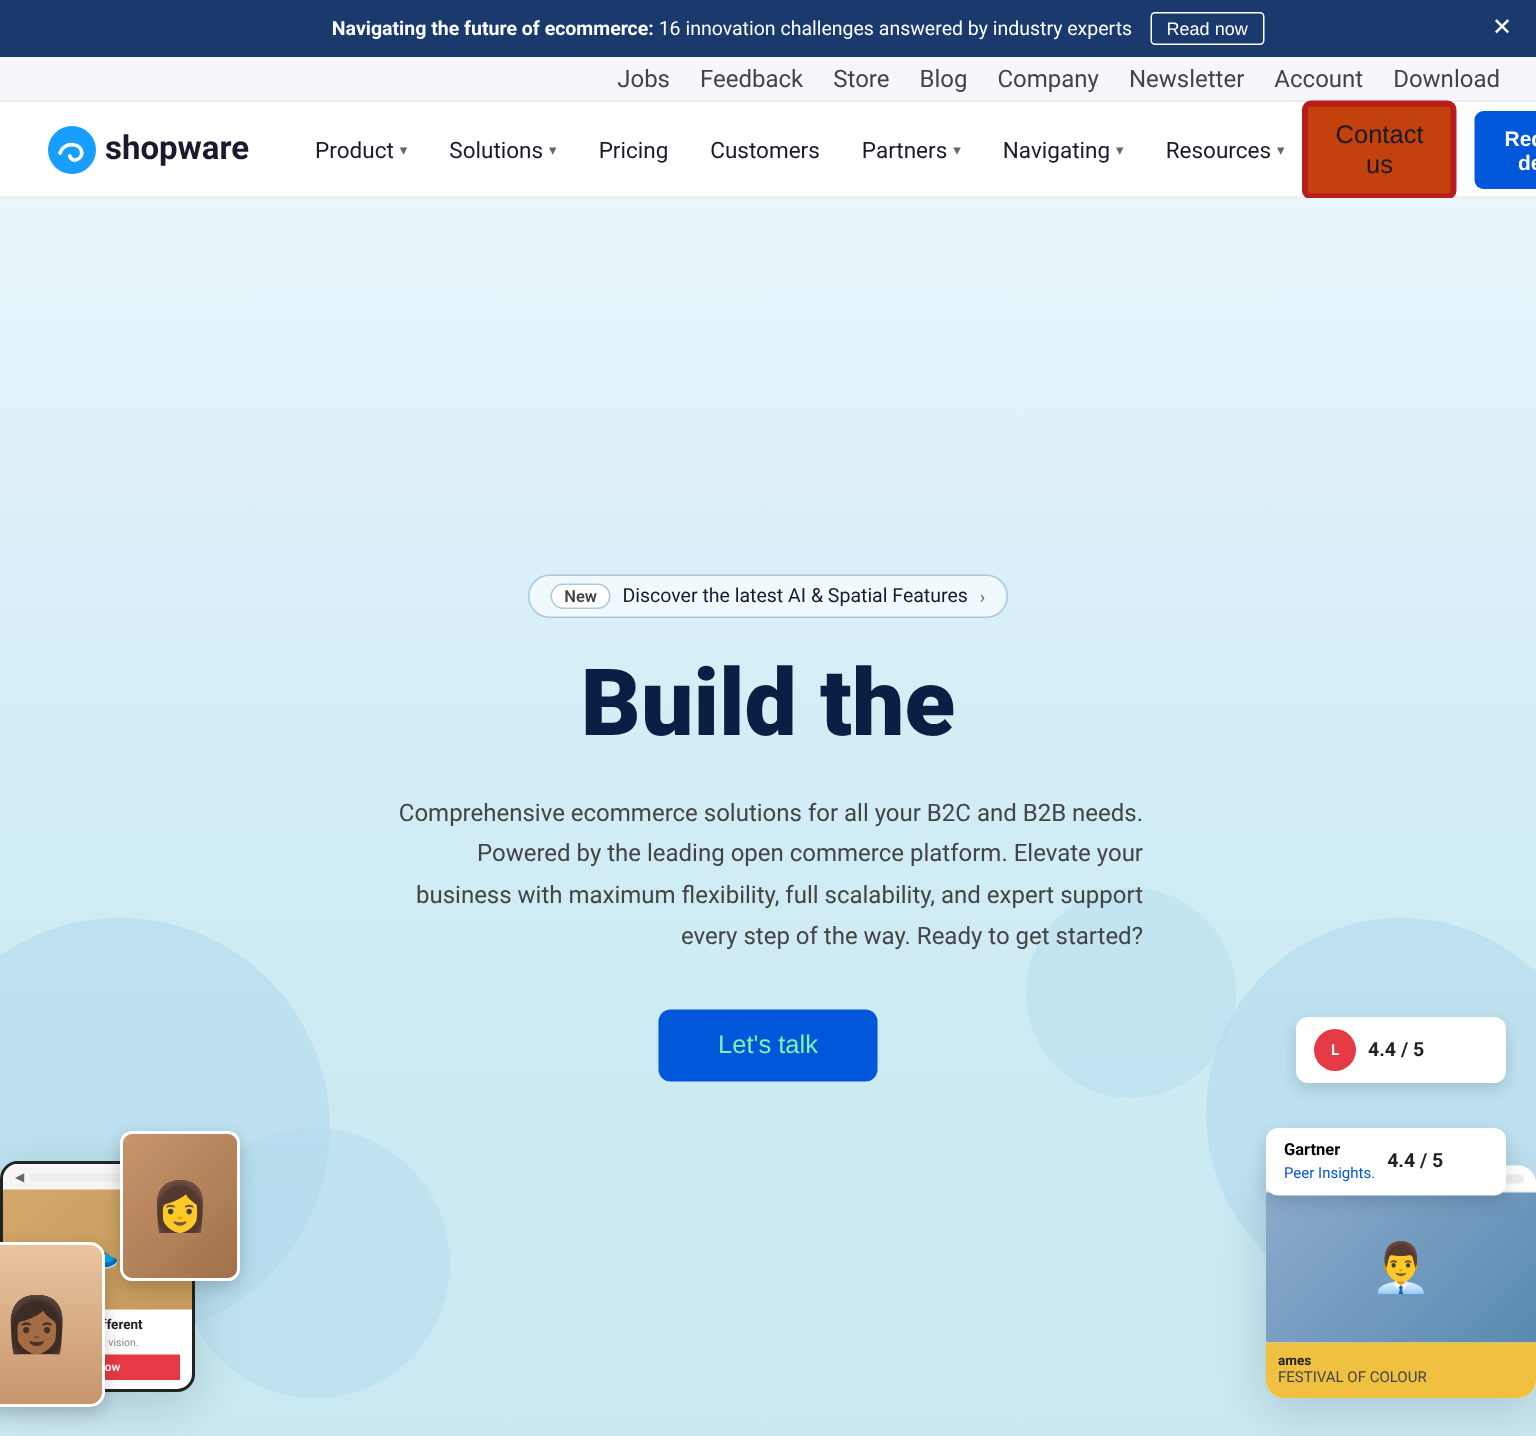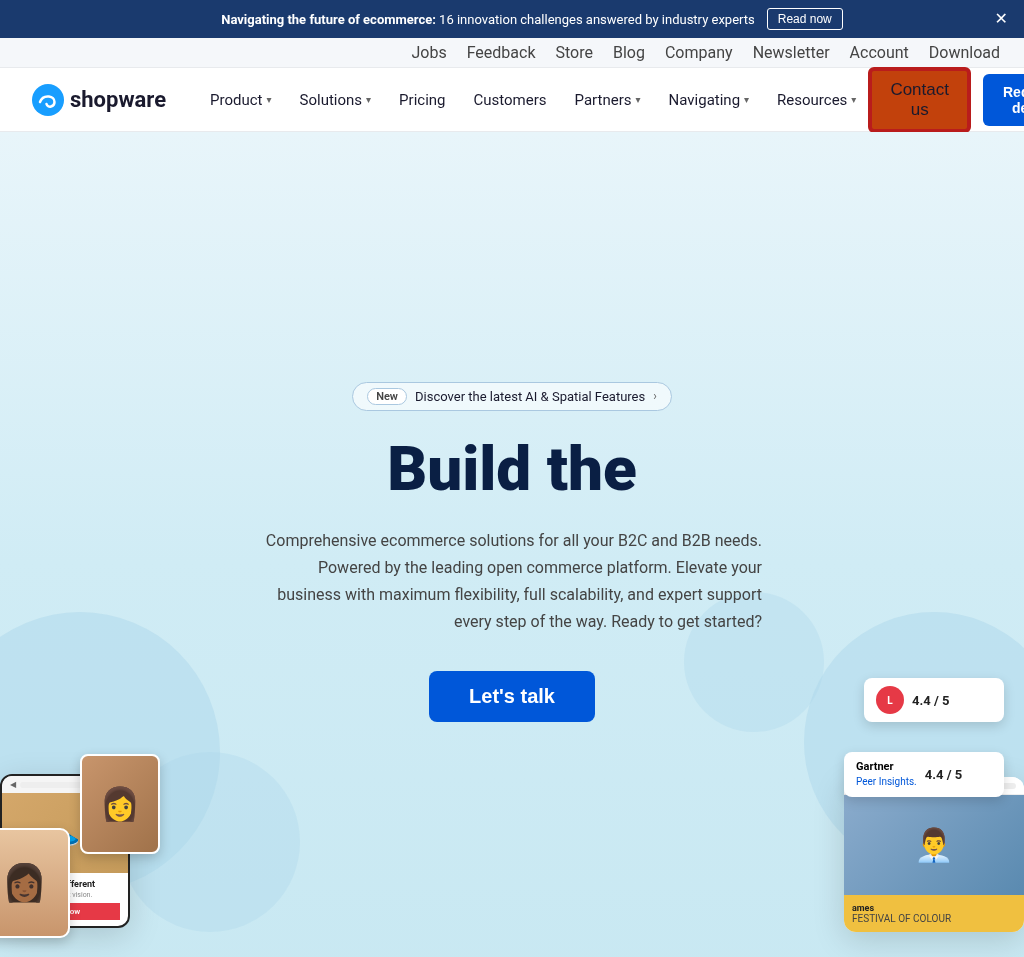--- a/index.html
+++ b/index.html
@@ -346,26 +346,26 @@
     .hero-subtitle {
       font-size: 16px;
       color: #444;
       line-height: 1.7;
       max-width: 500px;
       margin: 0 auto 36px;
       text-align: right;
     }
     .lets-talk-btn {
       background: #0057d9;
-      color: #ffffff;
+      color: #86efac;
       border: none;
       padding: 14px 40px;
       border-radius: 8px;
-      font-size: 20px;
-      font-weight: 700;
+      font-size: 17px;
+      font-weight: 400;
       cursor: pointer;
     }
   </style>
 </head>
 <body>
 
 <div class="announcement-bar">
   <span>
     <strong>Navigating the future of ecommerce:</strong>
     <span> 16 innovation challenges answered by industry experts</span>

